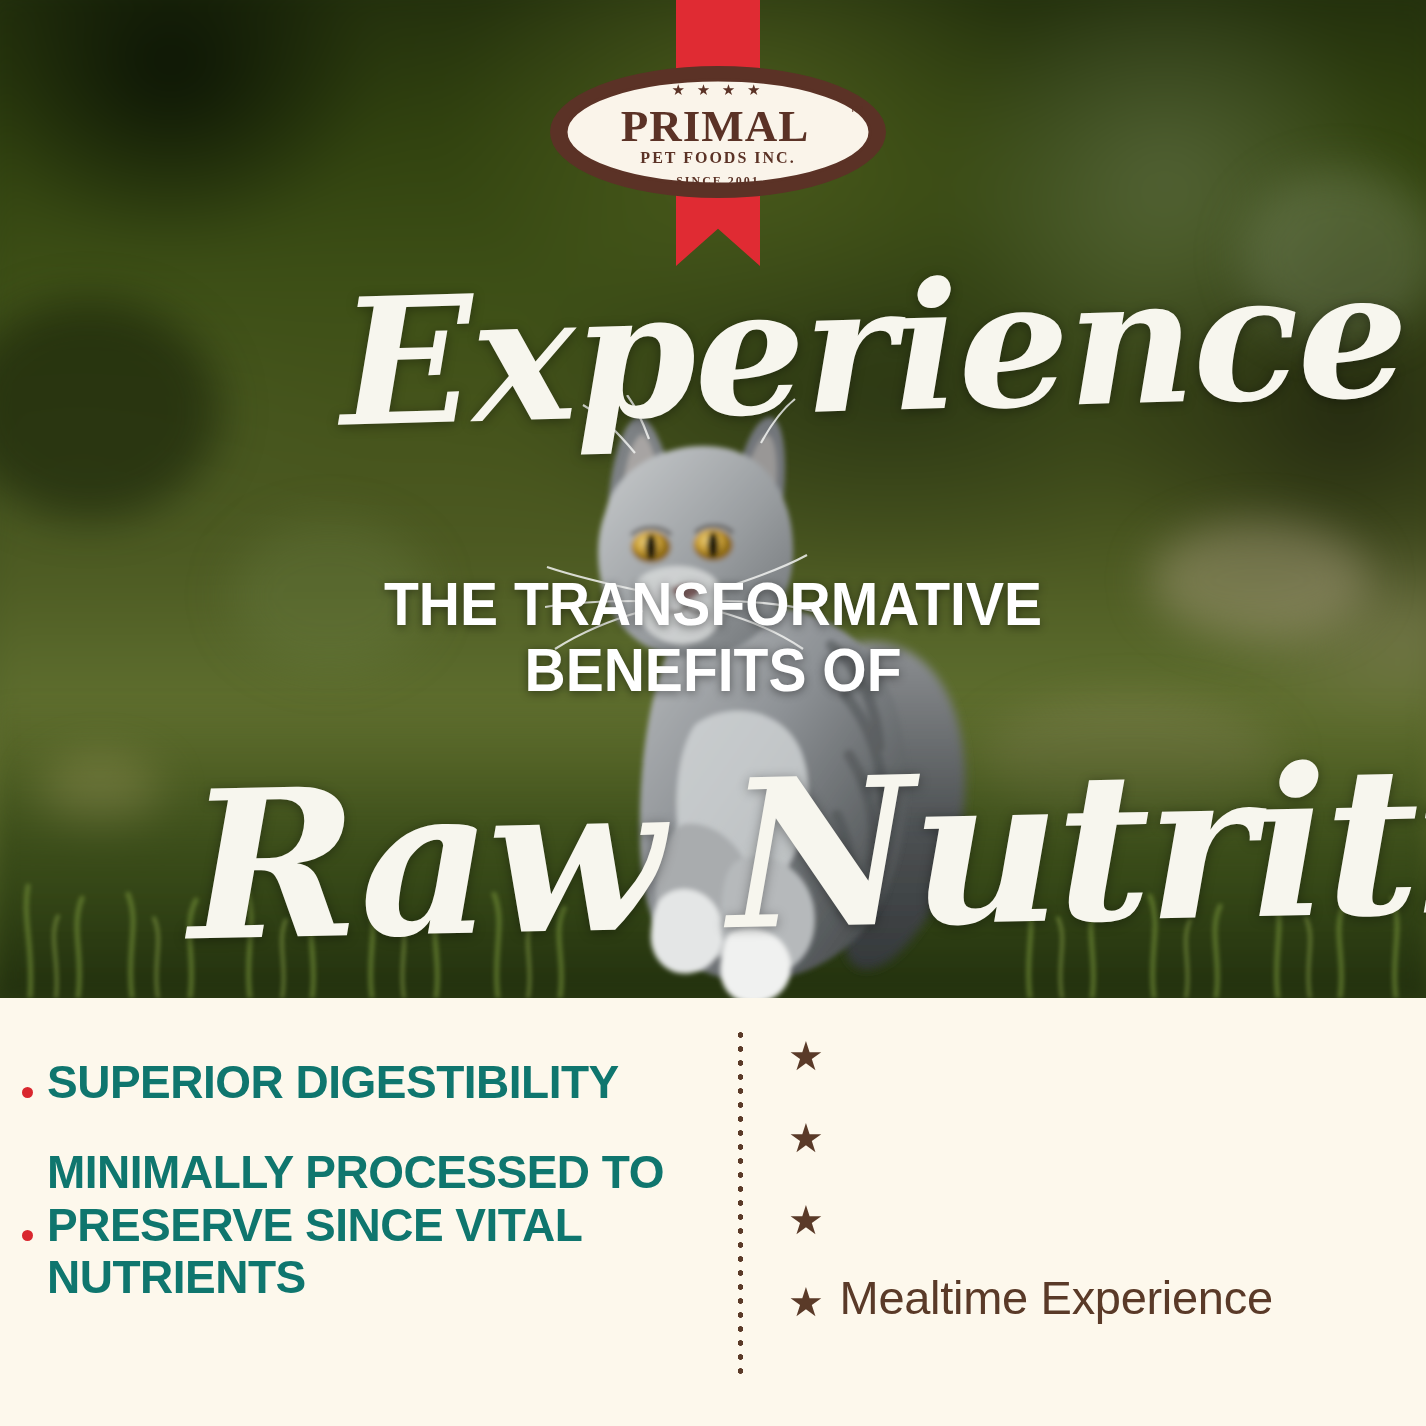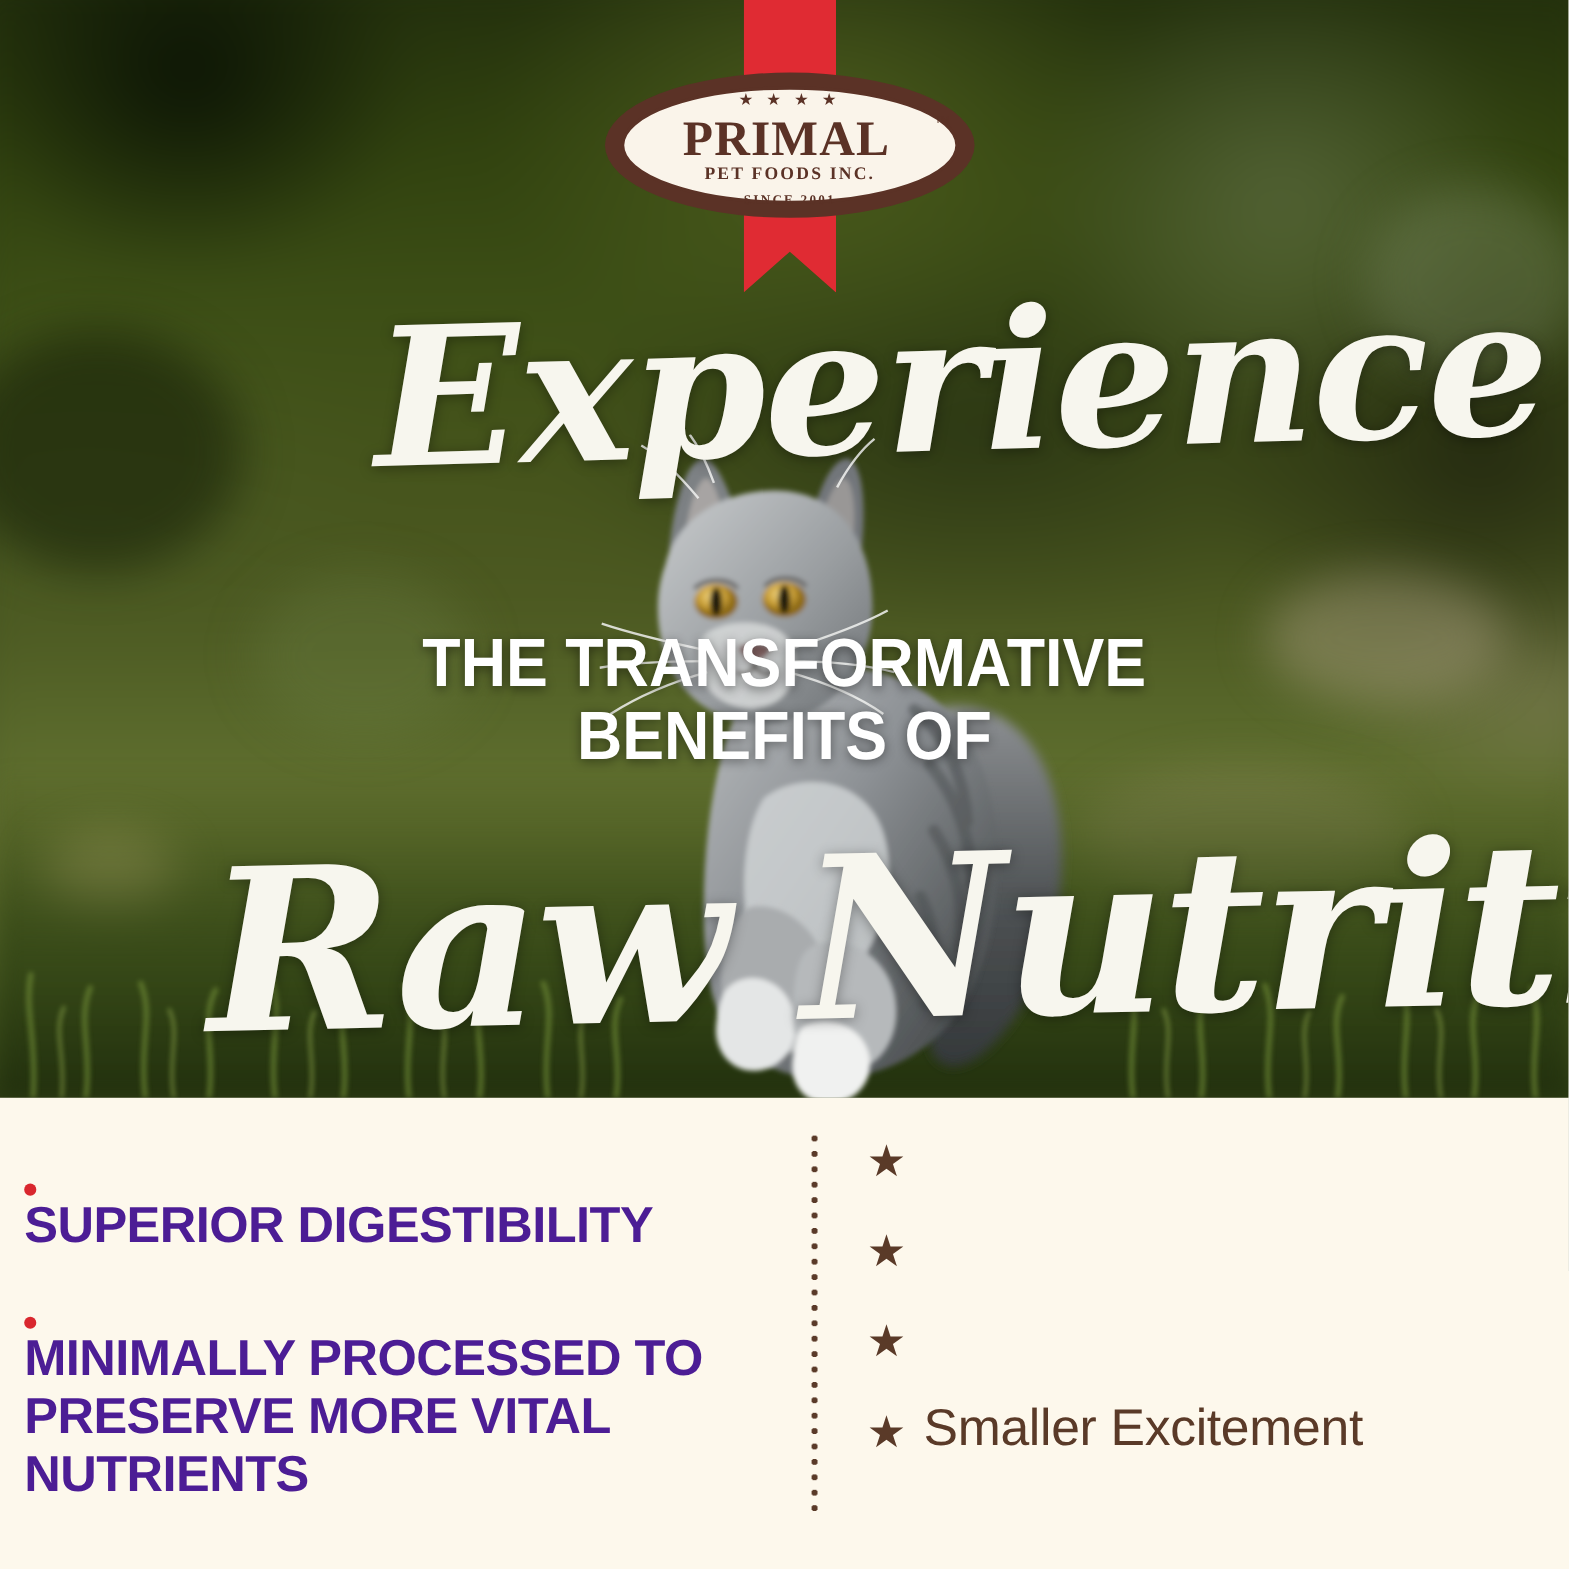--- a/index.html
+++ b/index.html
@@ -118,29 +118,28 @@
   .panel {
     position:absolute; left:0; top:998px;
     width:1426px; height:428px;
     background:#FDF8EC;
   }
 
   .left-col {
     position:absolute; left:22px; top:58px; width:660px;
   }
   .red-item {
-    display:flex; align-items:flex-start;
-    color:#4c1d95;
+    display:flex; align-items:center;
+    color:#0f766e;
     font-family:"Liberation Sans", sans-serif;
     font-weight:700;
     font-size:46px;
     line-height:1.14;
     letter-spacing:-.5px;
     transform-origin:left top;
-    flex-direction:column;
   }
   .red-item + .red-item { margin-top:38px; }
   .red-dot {
     flex:0 0 auto;
     width:11px; height:11px; border-radius:50%;
     background:#D9272E;
     margin:20px 14px 0 0;
   }
   .red-text { max-width:618px; }
 
@@ -346,36 +345,36 @@
 
   <div class="panel">
 
     <div class="left-col">
       <div class="red-item">
         <span class="red-dot"></span>
         <span class="red-text">SUPERIOR DIGESTIBILITY</span>
       </div>
       <div class="red-item">
         <span class="red-dot"></span>
-        <span class="red-text">MINIMALLY PROCESSED TO PRESERVE MORE VITAL NUTRIENTS</span>
+        <span class="red-text">MINIMALLY PROCESSED TO PRESERVE SINCE VITAL NUTRIENTS</span>
       </div>
     </div>
 
     <div class="divider"></div>
 
     <div class="right-col">
       <div class="star-item">
         <span class="star-glyph">★</span>
       </div>
       <div class="star-item">
         <span class="star-glyph">★</span>
       </div>
       <div class="star-item">
         <span class="star-glyph">★</span>
       </div>
       <div class="star-item">
         <span class="star-glyph">★</span>
-        <span>Smaller Excitement</span>
+        <span>Mealtime Experience</span>
       </div>
     </div>
 
   </div>
 </div>
 
 </body></html>

